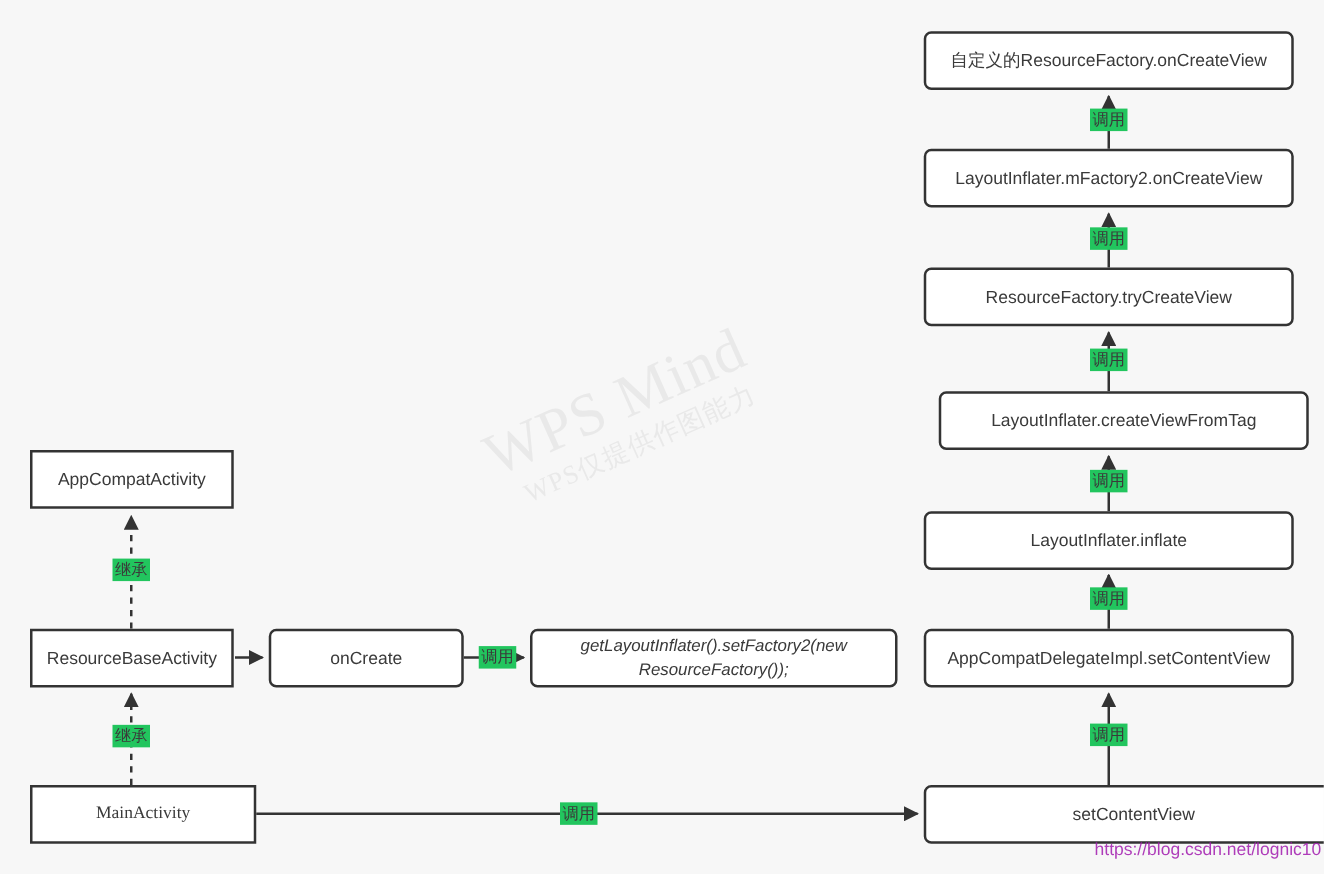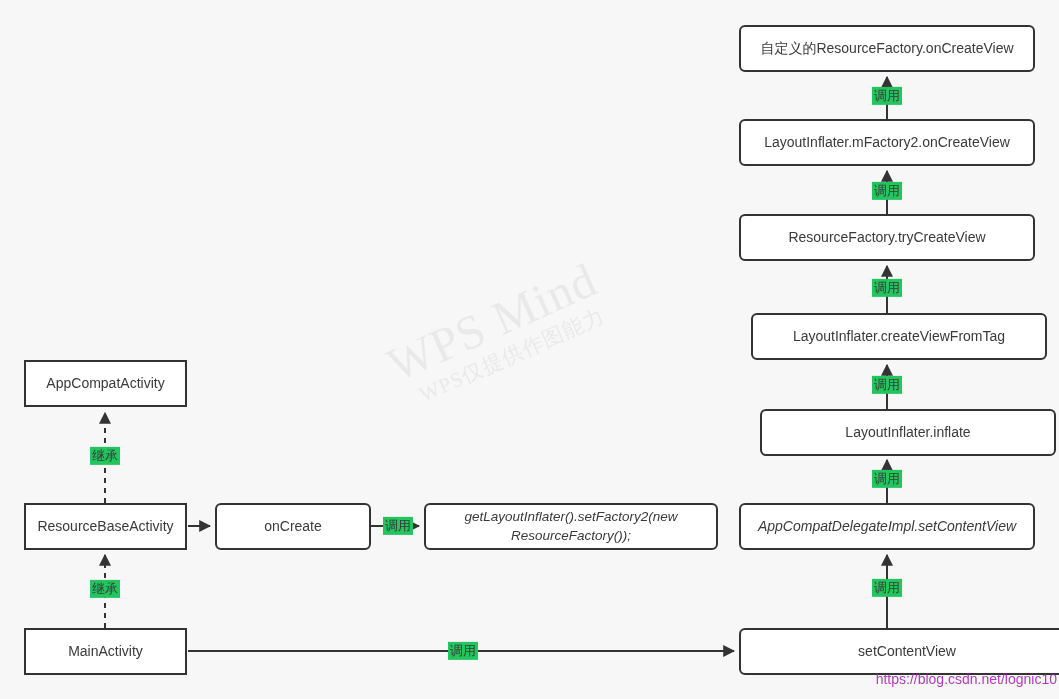--- a/index.html
+++ b/index.html
@@ -117,32 +117,32 @@
     <line class="dashed" x1="105" y1="503" x2="105" y2="413" marker-end="url(#ah)"></line>
     <line class="dashed" x1="105" y1="628" x2="105" y2="555" marker-end="url(#ah)"></line>
 
     <line x1="188" y1="526" x2="210" y2="526" marker-end="url(#ah)"></line>
     <line x1="371" y1="526" x2="419" y2="526" marker-end="url(#ah)"></line>
     <line x1="188" y1="651" x2="734" y2="651" marker-end="url(#ah)"></line>
   </svg>
 
   <div class="node sharp" style="left:24px; top:360px; width:163px; height:47px;">AppCompatActivity</div>
   <div class="node sharp" style="left:24px; top:503px; width:163px; height:47px;">ResourceBaseActivity</div>
-  <div class="node sharp" style="left:24px; top:628px; width:163px; height:47px;">MainActivity</div>
+  <div class="node sharp" style="left:24px; top:628px; width:181px; height:47px;font-family:Liberation Serif, serif;">MainActivity</div>
 
   <div class="node rounded" style="left:215px; top:503px; width:156px; height:47px;">onCreate</div>
   <div class="node rounded small-text" style="left:424px; top:503px; width:294px; height:47px;font-style:italic;">getLayoutInflater().setFactory2(new
 ResourceFactory());</div>
 
   <div class="node rounded" style="left:739px; top:25px; width:296px; height:47px;">自定义的ResourceFactory.onCreateView</div>
   <div class="node rounded" style="left:739px; top:119px; width:296px; height:47px;">LayoutInflater.mFactory2.onCreateView</div>
   <div class="node rounded" style="left:739px; top:214px; width:296px; height:47px;">ResourceFactory.tryCreateView</div>
   <div class="node rounded" style="left:739px; top:313px; width:296px; height:47px;margin-left:12px;">LayoutInflater.createViewFromTag</div>
-  <div class="node rounded" style="left:739px; top:409px; width:296px; height:47px;margin-left:21px;">LayoutInflater.inflate</div>
-  <div class="node rounded" style="left:739px; top:503px; width:296px; height:47px;font-style:italic;">AppCompatDelegateImpl.setContentView</div>
+  <div class="node rounded" style="left:739px; top:409px; width:296px; height:47px;">LayoutInflater.inflate</div>
+  <div class="node rounded" style="left:739px; top:503px; width:296px; height:47px;">AppCompatDelegateImpl.setContentView</div>
   <div class="node rounded" style="left:739px; top:628px; width:336px; height:47px;">setContentView</div>
 
   <div class="edge-label" style="left:887px; top:96px;">调用</div>
   <div class="edge-label" style="left:887px; top:191px;">调用</div>
   <div class="edge-label" style="left:887px; top:288px;">调用</div>
   <div class="edge-label" style="left:887px; top:385px;">调用</div>
   <div class="edge-label" style="left:887px; top:479px;">调用</div>
   <div class="edge-label" style="left:887px; top:588px;">调用</div>
 
   <div class="edge-label" style="left:105px; top:456px;">继承</div>

